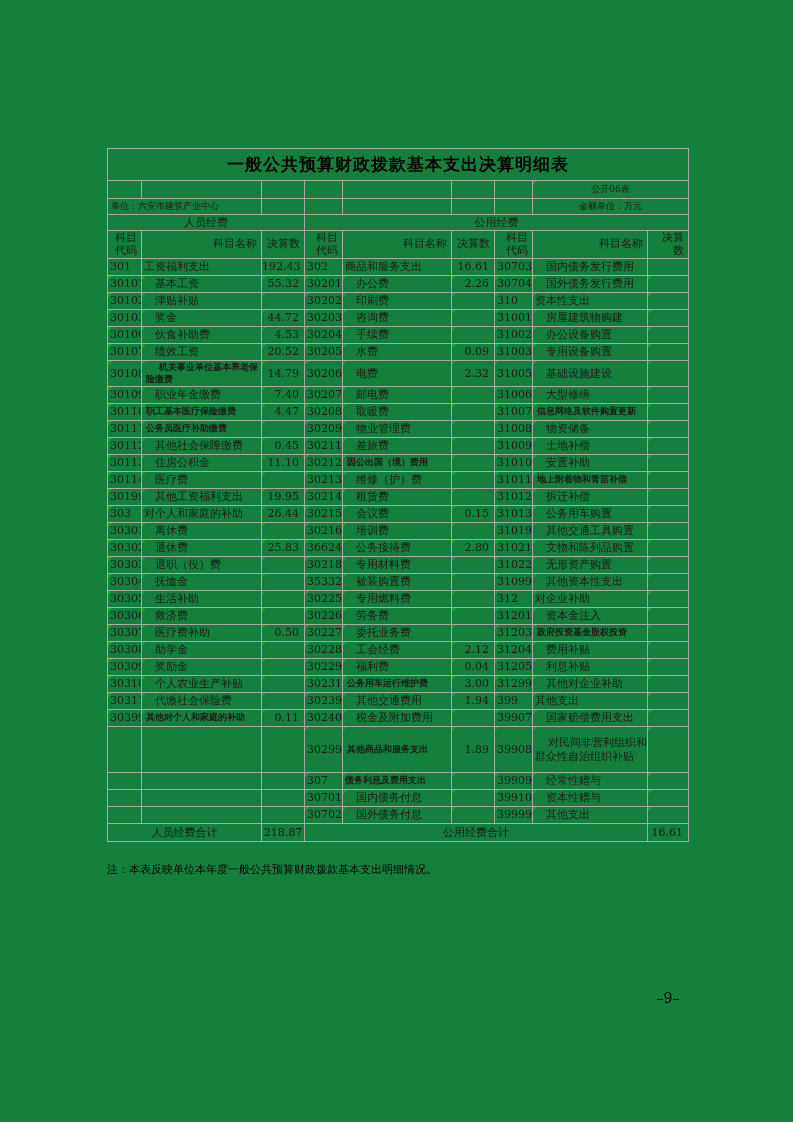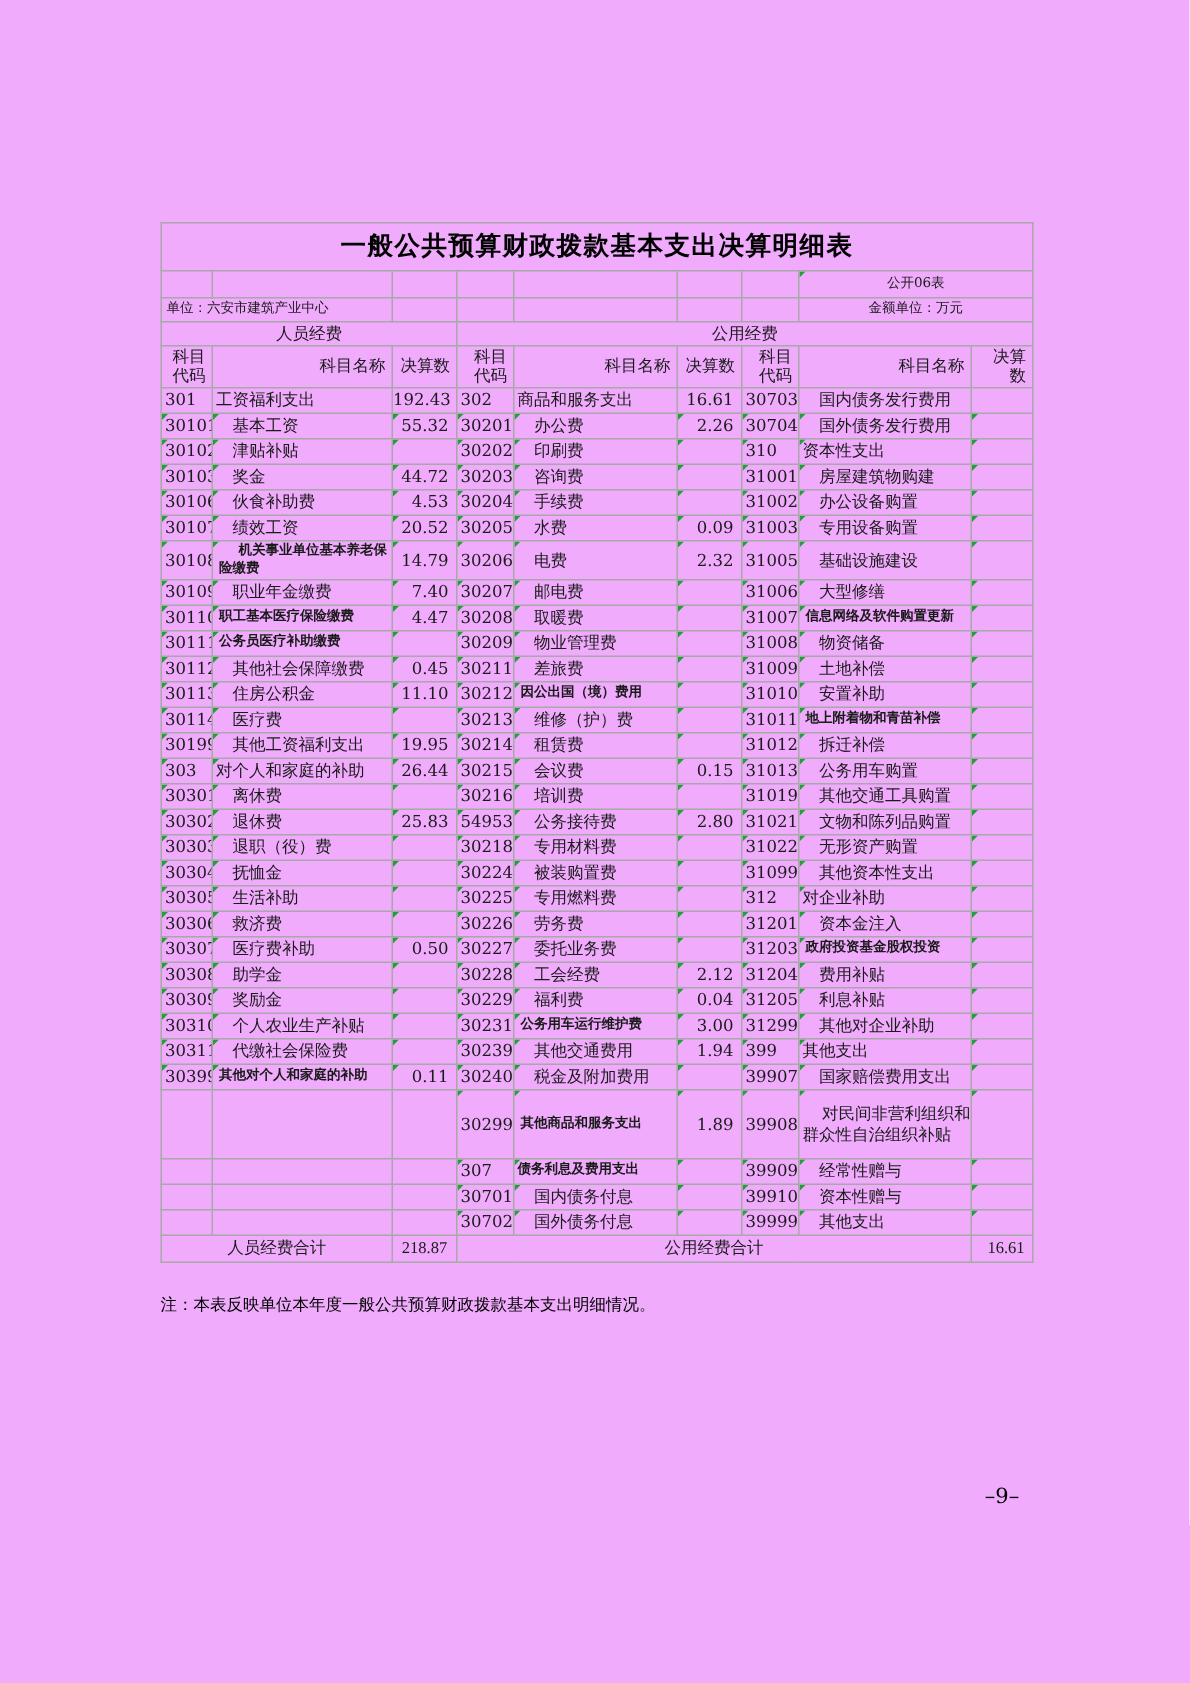--- a/index.html
+++ b/index.html
@@ -1,18 +1,18 @@
 <!DOCTYPE html>
 <html><head>
 <meta charset="utf-8">
 <style>
   * { margin:0; padding:0; box-sizing:border-box; }
   html,body { background:#ffffff; }
   .page {
-    position:relative; width:793px; height:1122px; background:#f0abfc;
+    position:relative; width:793px; height:1122px; background:#15803d;
     font-family:"DejaVu Serif", serif; color:#1a1a1a; overflow:hidden;
   }
   .sheet { position:absolute; left:107px; top:148px; width:581px; }
   table { border-collapse:collapse; table-layout:fixed; width:581px; }
   td {
     border:1px solid #a8a8a8; padding:0; position:relative;
     font-size:11px; line-height:1.25; overflow:hidden; white-space:nowrap;
     vertical-align:middle;
   }
   tr { height:17px; }
@@ -23,21 +23,21 @@
     font-family:"DejaVu Sans", sans-serif; font-weight:bold; font-size:17px;
     text-align:center; letter-spacing:1px; color:#000;
   }
   .r-form { height:18px; }
   .r-form td, .r-unit td { font-size:9px; }
   .r-unit { height:16px; }
   .r-group { height:16px; }
   .r-group td { text-align:center; }
   .r-colhead { height:28px; }
   .r-colhead td { text-align:right; white-space:normal; line-height:1.15; padding:0 4px; }
-  .r-footer { height:18px;font-family:Liberation Serif, serif; }
+  .r-footer { height:18px; }
   .center { text-align:center; }
   .left { text-align:left; padding-left:3px; }
   td.code { padding-left:2px; }
   td.name { padding-left:2px; }
   td.name.ind { padding-left:13px; }
   td.name.ind.sm { padding-left:4px; }
   td.name.sm { font-size:9px;font-weight:bold; }
   td.name.wrap { white-space:normal; padding-left:2px; text-indent:13px; }
   td.val { text-align:right; padding-right:5px; }
   .gm {
@@ -293,21 +293,21 @@
             <td class="name ind"><span class="gm"></span><span>培训费</span></td>
             <td class="val"><span class="gm"></span><span></span></td>
             <td class="code"><span class="gm"></span><span>31019</span></td>
             <td class="name ind"><span class="gm"></span><span>其他交通工具购置</span></td>
             <td class="val"><span class="gm"></span><span></span></td>
           </tr>
           <tr>
             <td class="code"><span class="gm"></span><span>30302</span></td>
             <td class="name ind"><span class="gm"></span><span>退休费</span></td>
             <td class="val"><span class="gm"></span><span>25.83</span></td>
-            <td class="code"><span class="gm"></span><span>54953</span></td>
+            <td class="code"><span class="gm"></span><span>36624</span></td>
             <td class="name ind"><span class="gm"></span><span>公务接待费</span></td>
             <td class="val"><span class="gm"></span><span>2.80</span></td>
             <td class="code"><span class="gm"></span><span>31021</span></td>
             <td class="name ind"><span class="gm"></span><span>文物和陈列品购置</span></td>
             <td class="val"><span class="gm"></span><span></span></td>
           </tr>
           <tr>
             <td class="code"><span class="gm"></span><span>30303</span></td>
             <td class="name ind"><span class="gm"></span><span>退职（役）费</span></td>
             <td class="val"><span class="gm"></span><span></span></td>
@@ -315,21 +315,21 @@
             <td class="name ind"><span class="gm"></span><span>专用材料费</span></td>
             <td class="val"><span class="gm"></span><span></span></td>
             <td class="code"><span class="gm"></span><span>31022</span></td>
             <td class="name ind"><span class="gm"></span><span>无形资产购置</span></td>
             <td class="val"><span class="gm"></span><span></span></td>
           </tr>
           <tr>
             <td class="code"><span class="gm"></span><span>30304</span></td>
             <td class="name ind"><span class="gm"></span><span>抚恤金</span></td>
             <td class="val"><span class="gm"></span><span></span></td>
-            <td class="code"><span class="gm"></span><span>30224</span></td>
+            <td class="code"><span class="gm"></span><span>35332</span></td>
             <td class="name ind"><span class="gm"></span><span>被装购置费</span></td>
             <td class="val"><span class="gm"></span><span></span></td>
             <td class="code"><span class="gm"></span><span>31099</span></td>
             <td class="name ind"><span class="gm"></span><span>其他资本性支出</span></td>
             <td class="val"><span class="gm"></span><span></span></td>
           </tr>
           <tr>
             <td class="code"><span class="gm"></span><span>30305</span></td>
             <td class="name ind"><span class="gm"></span><span>生活补助</span></td>
             <td class="val"><span class="gm"></span><span></span></td>

